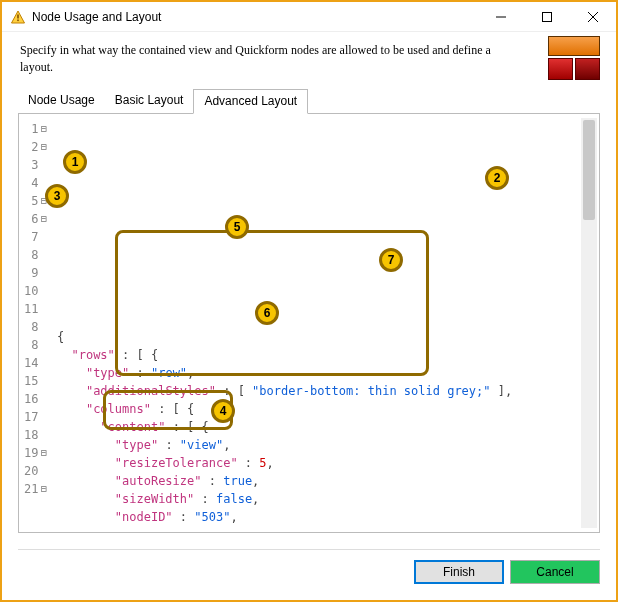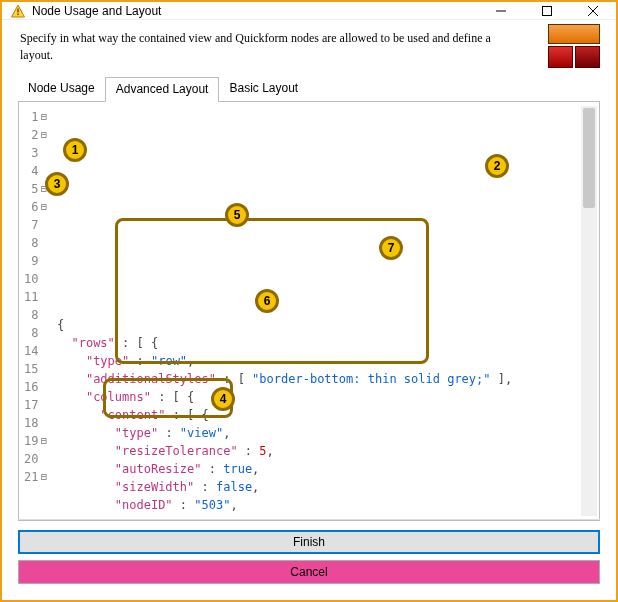--- a/index.html
+++ b/index.html
@@ -7,21 +7,21 @@
   body {
     width:618px; height:602px;
     background:#fff;
     border:2px solid #eda115;
     font-family:"Segoe UI",Tahoma,sans-serif;
     font-size:12px;
     color:#000;
     position:relative;
   }
   .titlebar {
-    height:18px;
+    height:30px;
     display:flex; align-items:center;
     padding-left:8px;
     border-bottom:1px solid #eee;
   }
   .tb-icon {
     width:16px; height:16px; margin-right:6px;
     display:inline-flex; align-items:center; justify-content:center;
   }
   .tb-title { flex:1; font-size:12px; }
   .tb-btns { display:flex; height:100%; }
@@ -146,27 +146,26 @@
   .footer {
     position:absolute;
     right:16px;
     bottom:16px;
     display:flex;
     gap:6px;
     border-top:1px solid #ddd;
     padding-top:10px;
     width:calc(100% - 32px);
     justify-content:flex-end;
-    flex-direction:column;
   }
   .btn {
     min-width:90px;
     height:24px;
     border:1px solid #adadad;
-    background:#ec4899;
+    background:#22c55e;
     font-size:12px;
     display:inline-flex;
     align-items:center;
     justify-content:center;
   }
   .btn.primary { border:2px solid #0078d7; background:#e1e1e1; }
 
   
   .callout {
     position:absolute;
@@ -227,22 +226,22 @@
     <div class="logo-row">
       <div class="logo-cell"></div>
       <div class="logo-cell dark"></div>
     </div>
   </div>
 </div>
 
 <div class="content">
   <div class="tabs">
     <div class="tab">Node Usage</div>
+    <div class="tab">Basic Layout</div>
     <div class="tab active">Advanced Layout</div>
-    <div class="tab">Basic Layout</div>
   </div>
 
   <div class="tab-panel">
     <div class="code-wrap">
       <div class="gutter" id="gutter">
           <div class="gl">
             <span class="num">1</span>
             <span class="fold">⊟</span>
           </div>
           <div class="gl">

